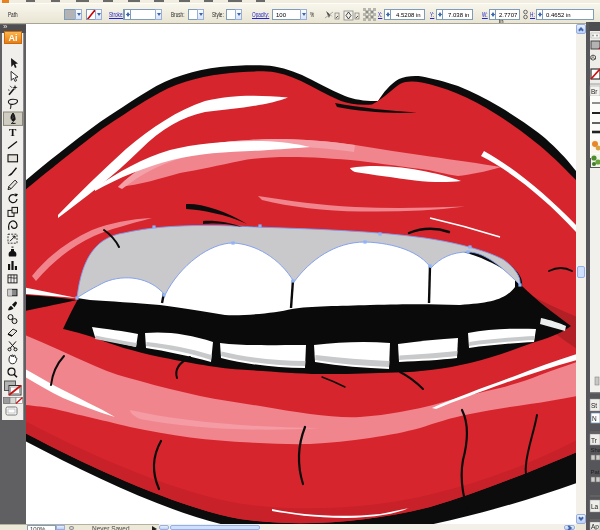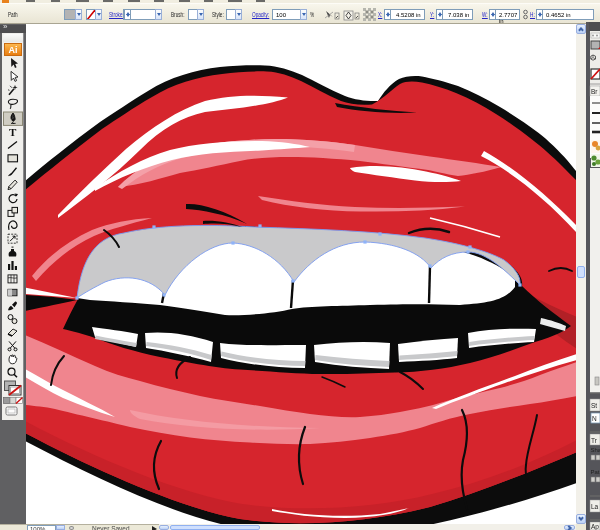--- a/index.html
+++ b/index.html
@@ -18,21 +18,21 @@
 .drop:after{content:"";position:absolute;left:1px;top:3px;border-left:2px solid transparent;border-right:2px solid transparent;border-top:3px solid #3a66b0;}
 .spin{position:absolute;top:5px;height:11px;width:7px;background:#fff;border:1px solid #7f9db9;}
 .spin:before{content:"";position:absolute;left:1px;top:2px;border-left:2px solid transparent;border-right:2px solid transparent;border-bottom:3px solid #3a66b0;}
 .spin:after{content:"";position:absolute;left:1px;bottom:2px;border-left:2px solid transparent;border-right:2px solid transparent;border-top:3px solid #3a66b0;}
 
 #ldock{left:0;top:24px;width:26px;height:506px;background:#606062;}
 #palette{left:2px;top:25px;width:22px;height:395px;background:#f0efec;border-right:1px solid #8a8a8c;}
 #paltitle{left:0px;top:25px;width:26px;height:8px;background:#4e4e50;}
 #paltitle span{position:absolute;left:3px;top:-3px;color:#e8e8e8;font-size:8px;letter-spacing:-1px;}
 #palhead{left:3px;top:34px;width:20px;height:8px;background:linear-gradient(#fcfcfb,#e8e7e4);border-radius:3px 3px 0 0;}
-#ailogo{left:4px;top:43px;width:18px;height:13px;background:linear-gradient(#fcb64d,#e87e12);border:1px solid #c96a10;color:#fff;font-size:9px;font-weight:bold;text-align:center;line-height:12px;}
+#ailogo{left:4px;top:31px;width:18px;height:13px;background:linear-gradient(#fcb64d,#e87e12);border:1px solid #c96a10;color:#fff;font-size:9px;font-weight:bold;text-align:center;line-height:12px;}
 
 #canvas{left:26px;top:24px;width:550px;height:500px;background:#fff;overflow:hidden;}
 #art{position:absolute;left:-26px;top:-24px;}
 
 #vsb{left:576px;top:24px;width:10px;height:500px;background:#f2f0e9;}
 .sbbtn{position:absolute;width:10px;height:10px;background:linear-gradient(#e7f0fd,#bcd1f5);border:1px solid #98aee0;border-radius:2px;}
 .chev{position:absolute;left:2px;width:4px;height:4px;border-left:2px solid #4065a8;border-top:2px solid #4065a8;}
 #vthumb{position:absolute;left:1px;top:242px;width:8px;height:12px;background:#cfdffd;border:1px solid #90b0f0;border-radius:2px;}
 
 #rdock{left:586px;top:22px;width:14px;height:508px;background:#56565a;}

